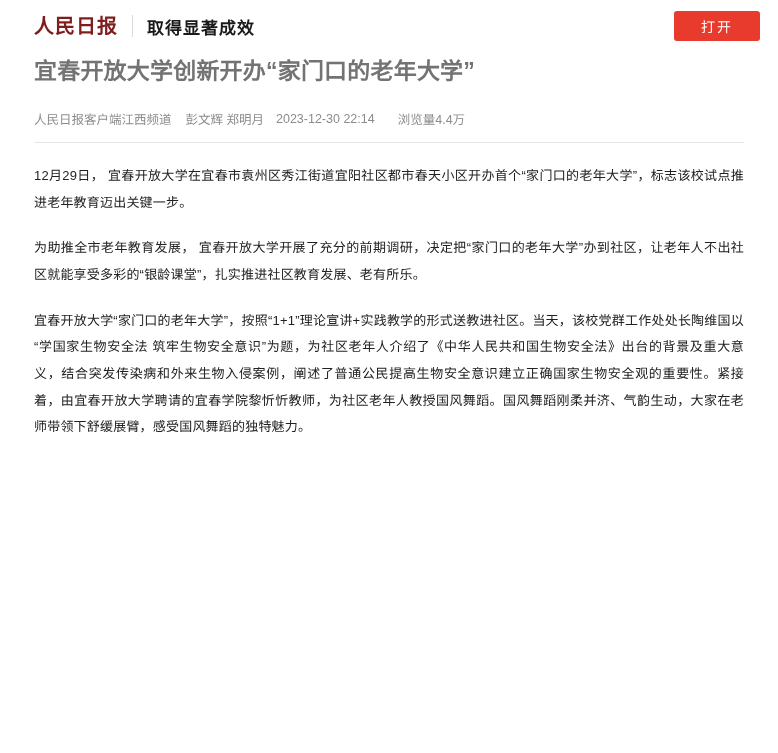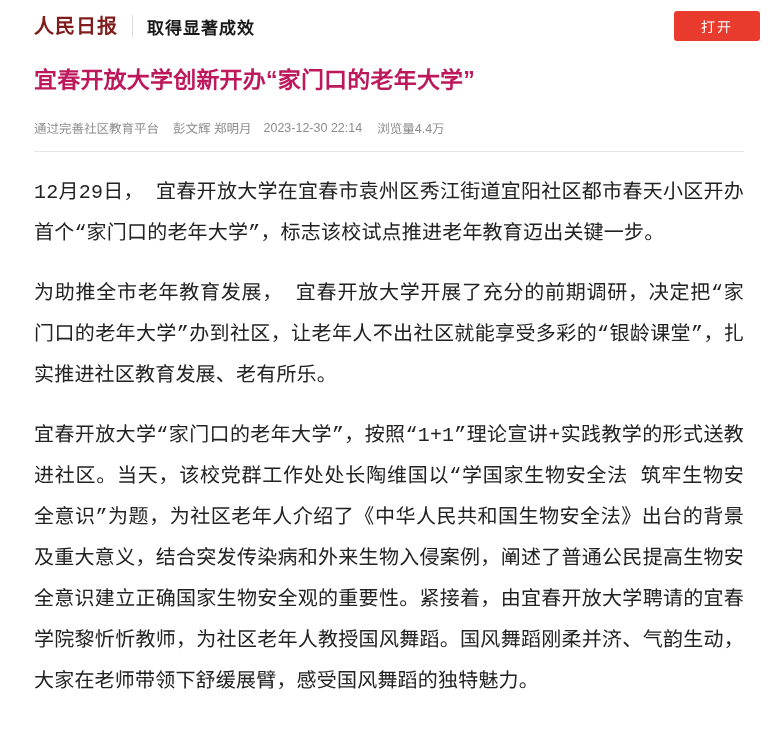--- a/index.html
+++ b/index.html
@@ -68,76 +68,75 @@
     font-family: "Liberation Sans", "DejaVu Sans", sans-serif;
   }
 
   
   .article {
     padding: 0 34px 26px 34px;
   }
   .headline {
     font-size: 23px;
     font-weight: bold;
-    color: #be185d;
+    color: #737373;
     line-height: 1.4;
-    margin: 12px 0 0 0;
+    margin: 3px 0 0 0;
     letter-spacing: 0.2px;
   }
   .meta {
     margin: 22px 0 0 0;
     font-size: 12.5px;
     color: #8c8c8c;
     display: flex;
     align-items: center;
     gap: 0;
     white-space: nowrap;
   }
   .meta .m-source { margin-right: 14px; }
   .meta .m-authors { margin-right: 12px; }
-  .meta .m-date { margin-right: 15px; }
+  .meta .m-date { margin-right: 23px; }
   .meta .m-views { }
 
   .divider {
     height: 1px;
     background: #e6e6e6;
     margin: 14px 0 0 0;
   }
 
   .body-text {
     margin-top: 20px;
   }
   .body-text p {
-    font-size: 20px;
+    font-size: 13px;
     line-height: 2.05;
     color: #222;
     margin: 0 0 19px 0;
     text-align: justify;
     letter-spacing: 0.2px;
-    font-family: Liberation Mono, monospace;
   }
   .body-text p:last-child { margin-bottom: 0; }
 </style>
 </head>
 <body>
 
 <div class="topbar">
   <div class="brand">
     <span class="brand-logo">人民日报</span>
     <span class="brand-sep"></span>
     <span class="brand-slogan">取得显著成效</span>
   </div>
   <button class="open-btn">打开</button>
 </div>
 
 <div class="article">
   <h1 class="headline">宜春开放大学创新开办“家门口的老年大学”</h1>
 
   <div class="meta">
-    <span class="m-source">通过完善社区教育平台</span>
+    <span class="m-source">人民日报客户端江西频道</span>
     <span class="m-authors">彭文辉 郑明月</span>
     <span class="m-date">2023-12-30 22:14</span>
     <span class="m-views">浏览量4.4万</span>
   </div>
 
   <div class="divider"></div>
 
   <div class="body-text">
     <p>12月29日， 宜春开放大学在宜春市袁州区秀江街道宜阳社区都市春天小区开办首个“家门口的老年大学”，标志该校试点推进老年教育迈出关键一步。</p>
     <p>为助推全市老年教育发展， 宜春开放大学开展了充分的前期调研，决定把“家门口的老年大学”办到社区，让老年人不出社区就能享受多彩的“银龄课堂”，扎实推进社区教育发展、老有所乐。</p>

